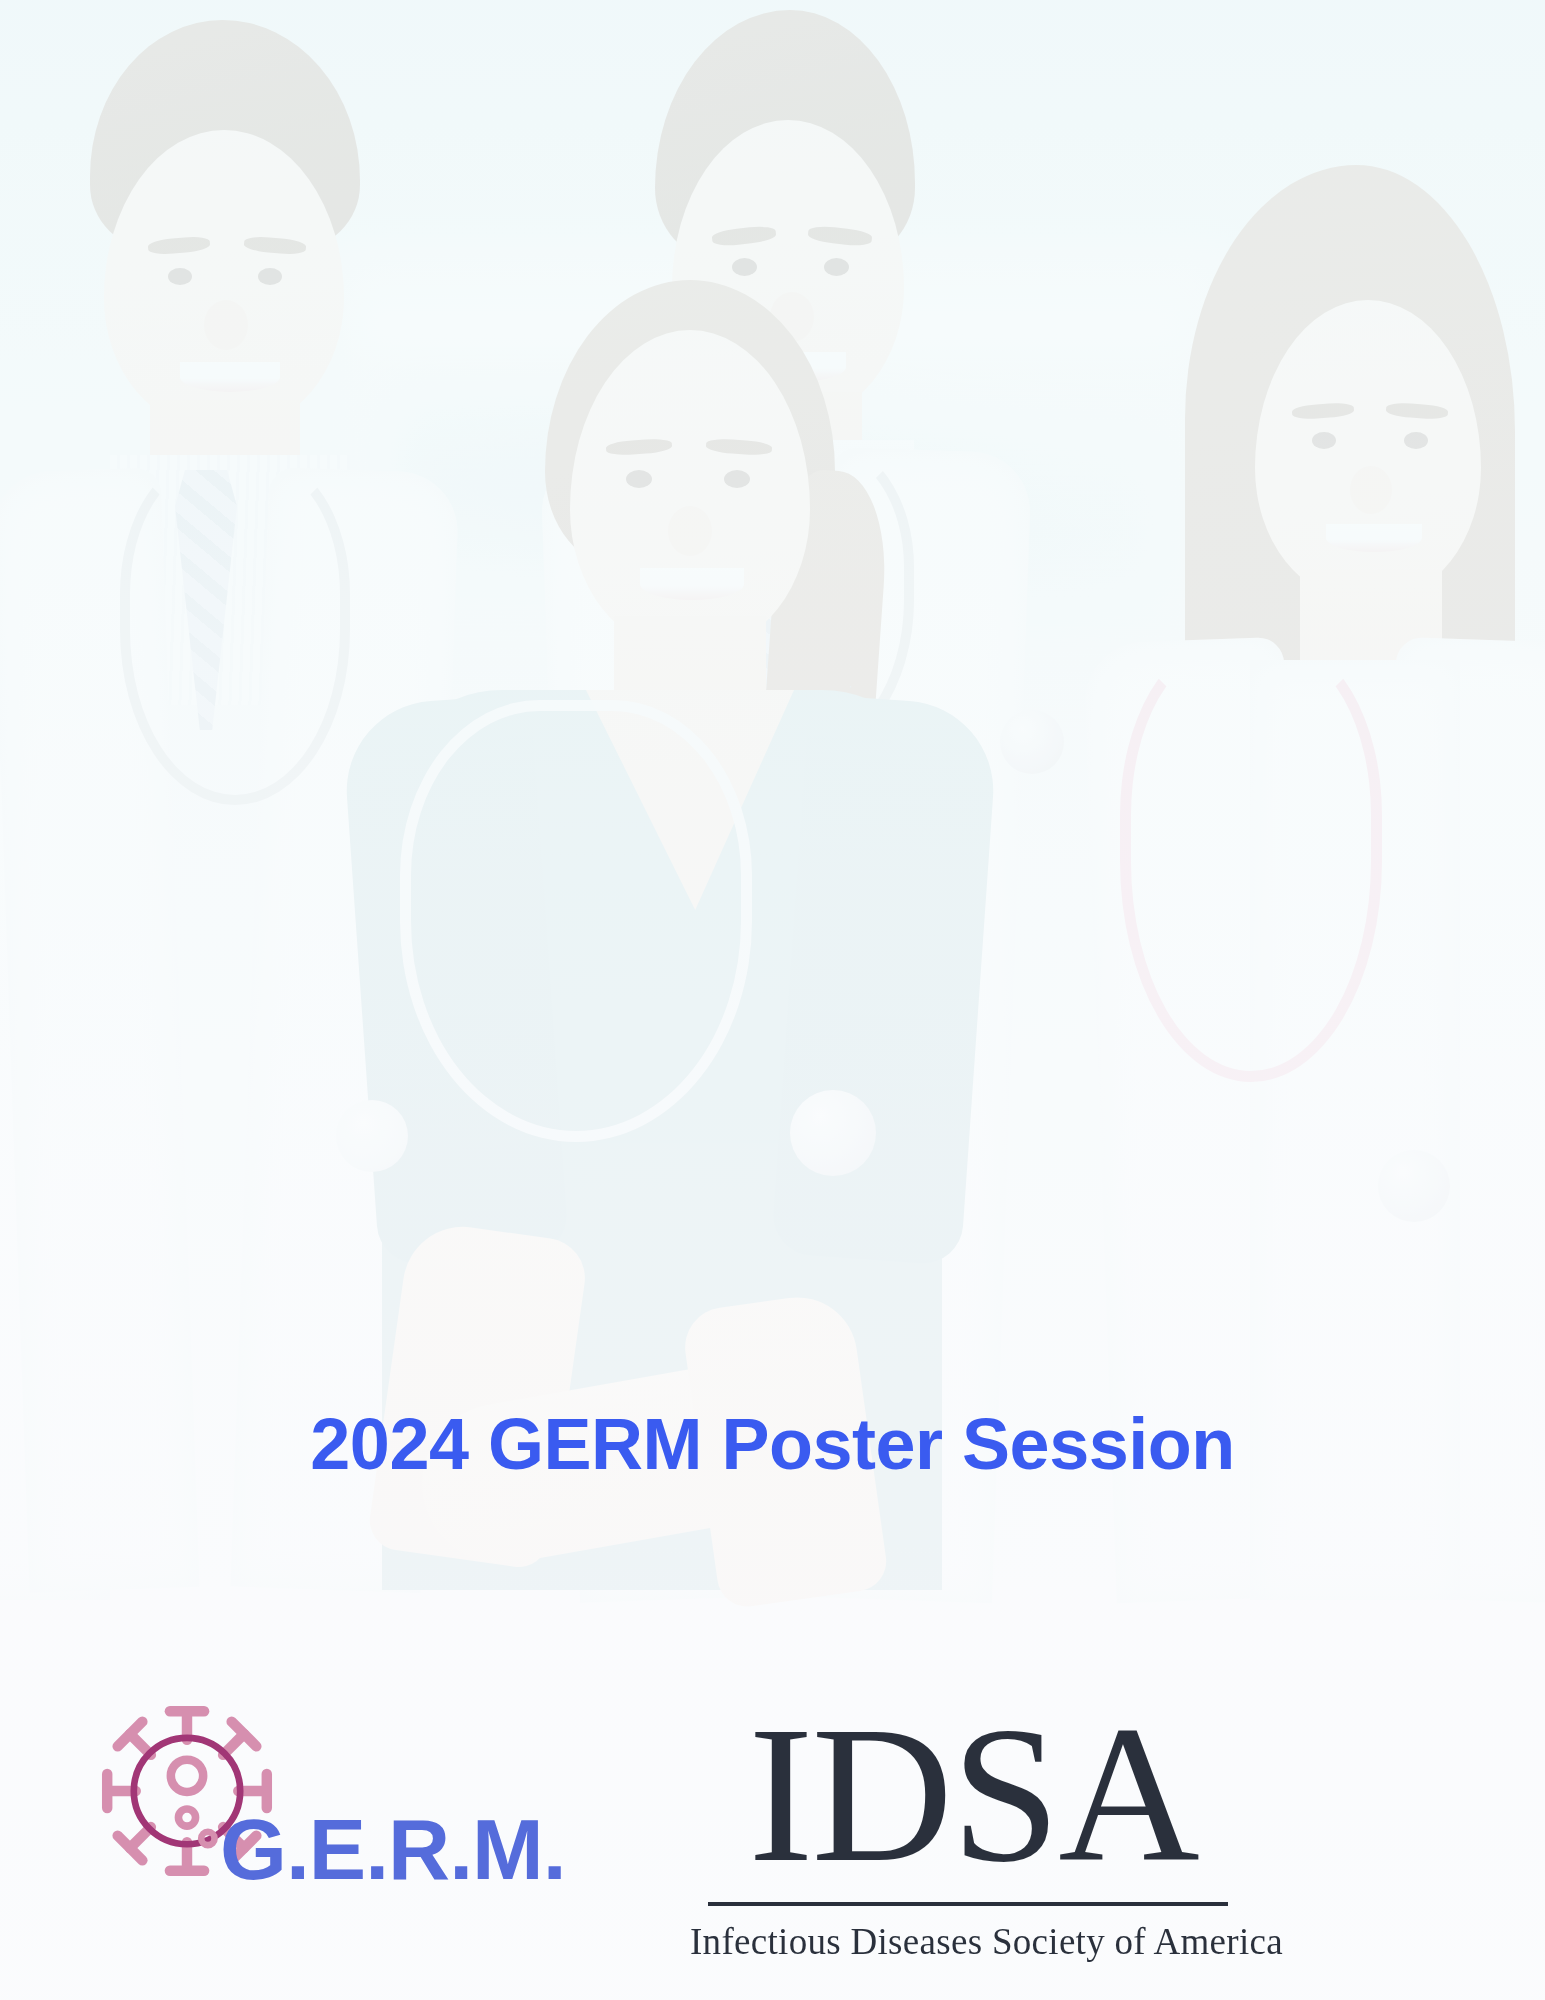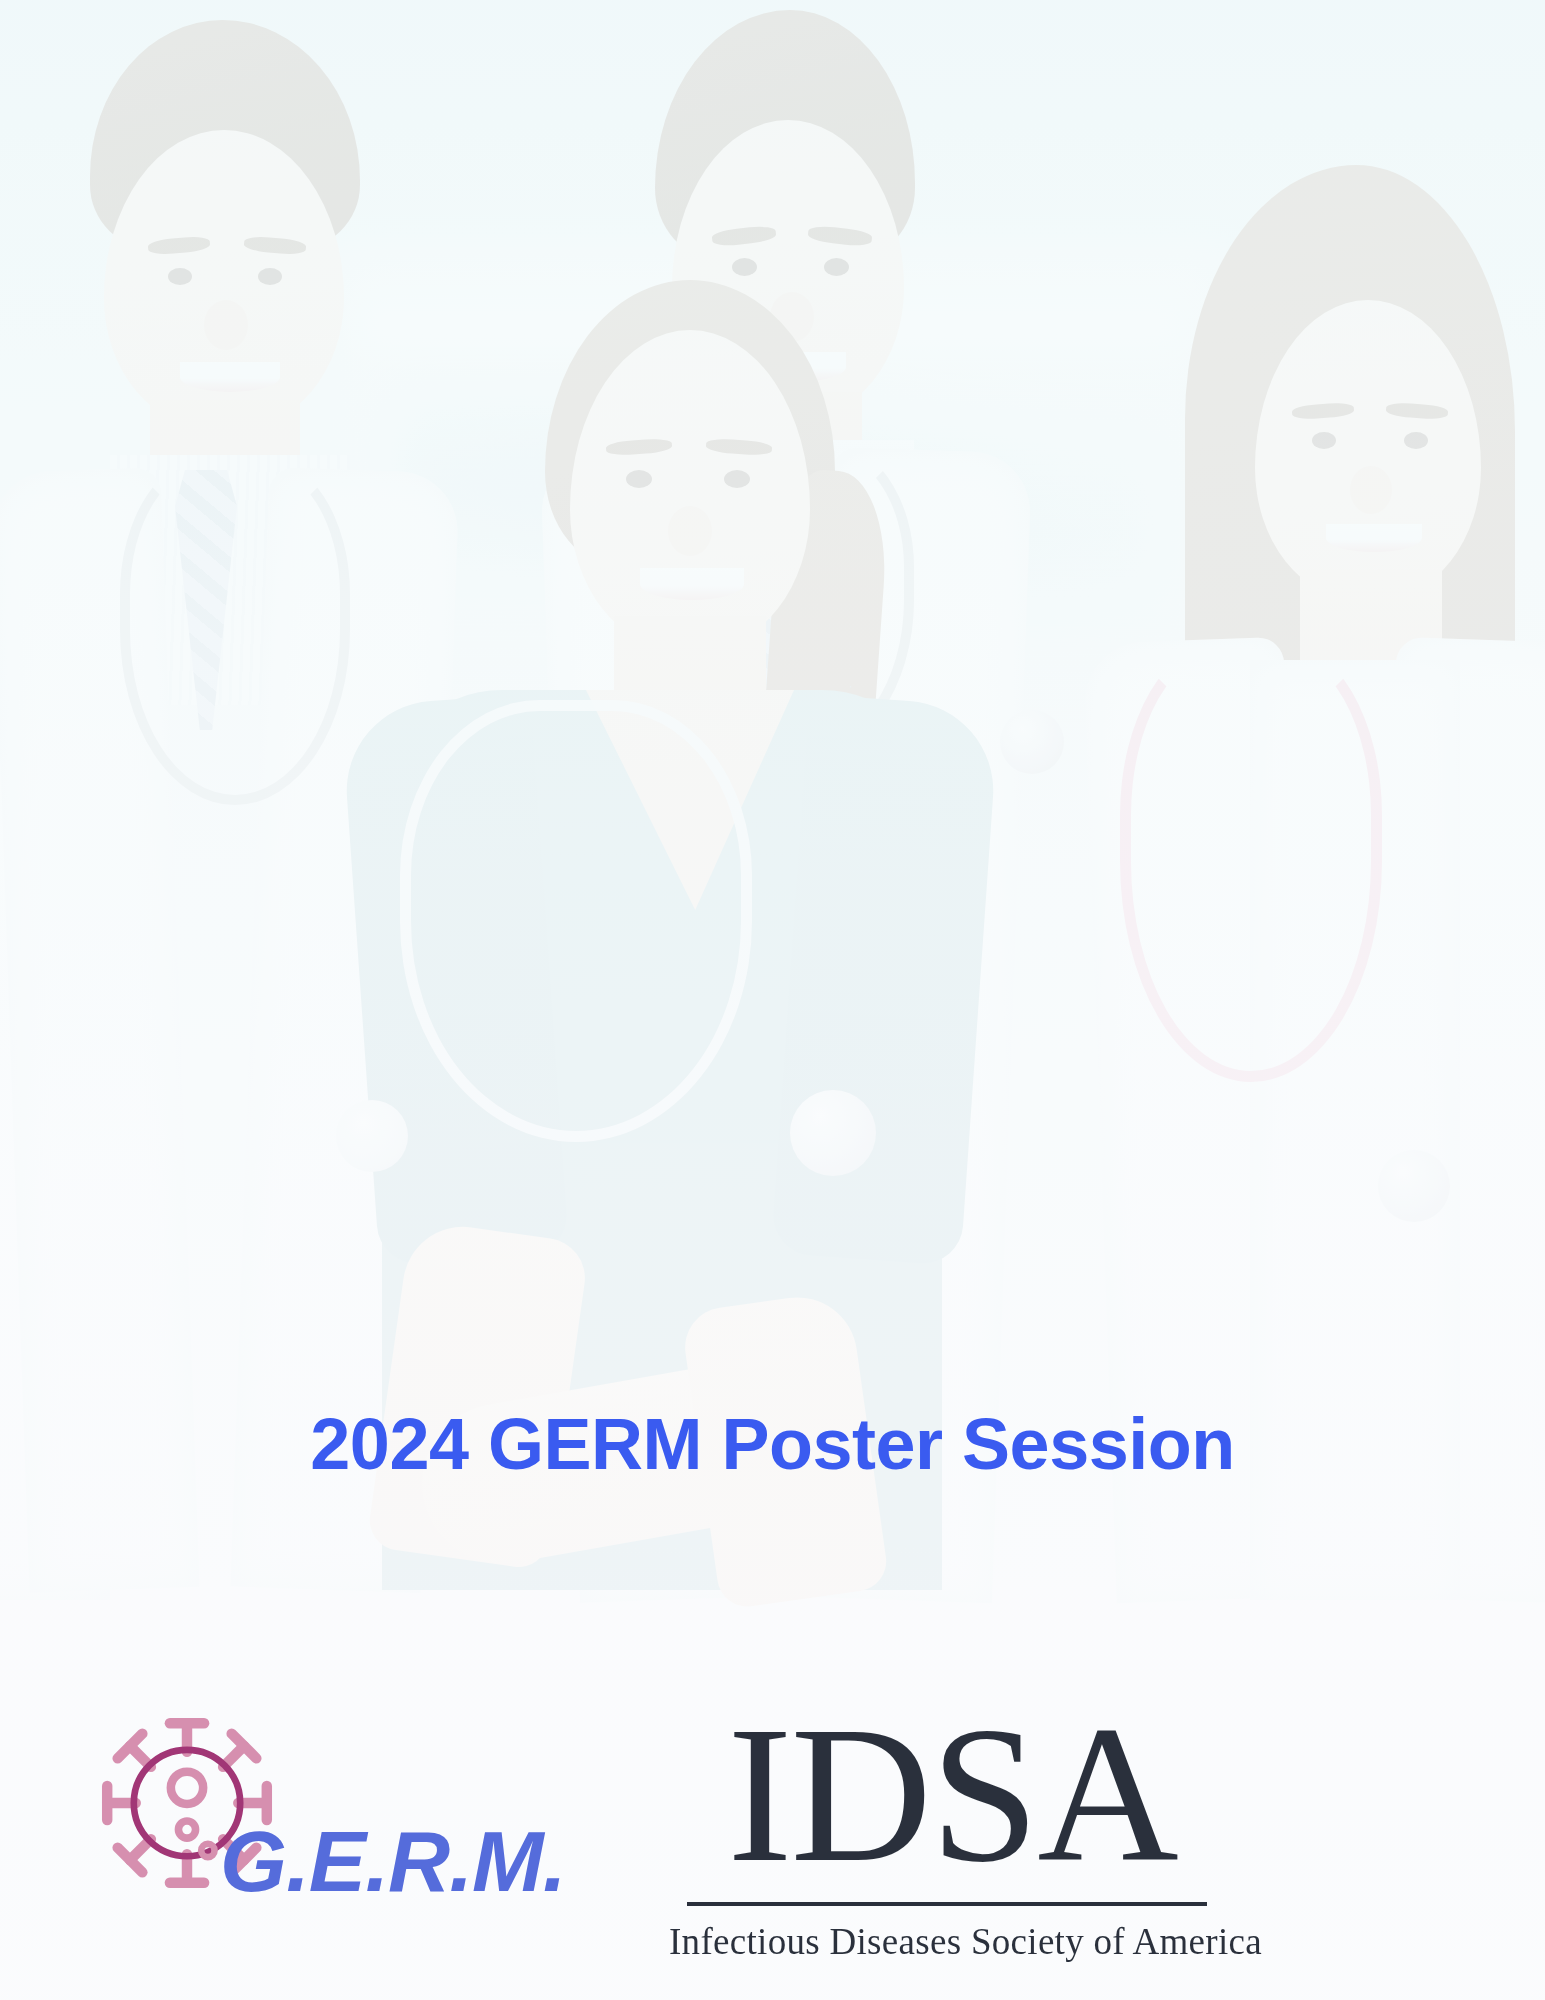--- a/index.html
+++ b/index.html
@@ -166,24 +166,23 @@
     bottom: 0;
     width: 1545px;
     height: 320px;
     z-index: 40;
   }
 
   
   .germ-logo {
     position: absolute;
     left: 60px;
-    bottom: 0;
+    bottom: 12px;
     width: 640px;
     height: 310px;
-    font-style: italic;
   }
   .germ-virus {
     position: absolute;
     left: 32px;
     top: 18px;
     width: 190px;
     height: 190px;
   }
   .germ-wordmark {
     position: absolute;
@@ -205,21 +204,21 @@
     font-weight: 700;
     font-size: 19.5px;
     letter-spacing: -0.2px;
     color: #8c2a60;
     white-space: nowrap;
   }
 
   
   .idsa-logo {
     position: absolute;
-    left: 669px;
+    left: 690px;
     bottom: 4px;
     width: 560px;
     height: 300px;
   }
   .idsa-mark {
     position: absolute;
     left: 8px;
     top: 0px;
     width: 550px;
     font-family: "Liberation Serif", "DejaVu Serif", serif;

